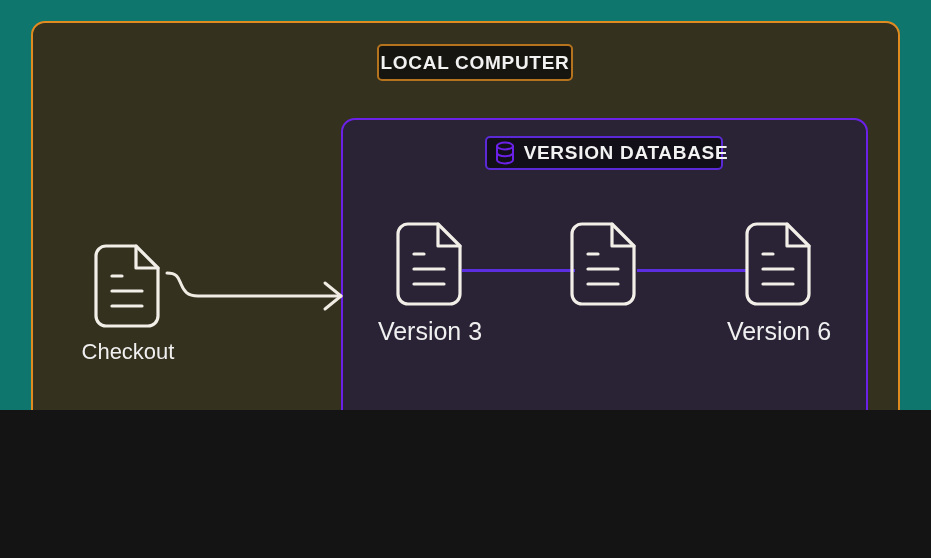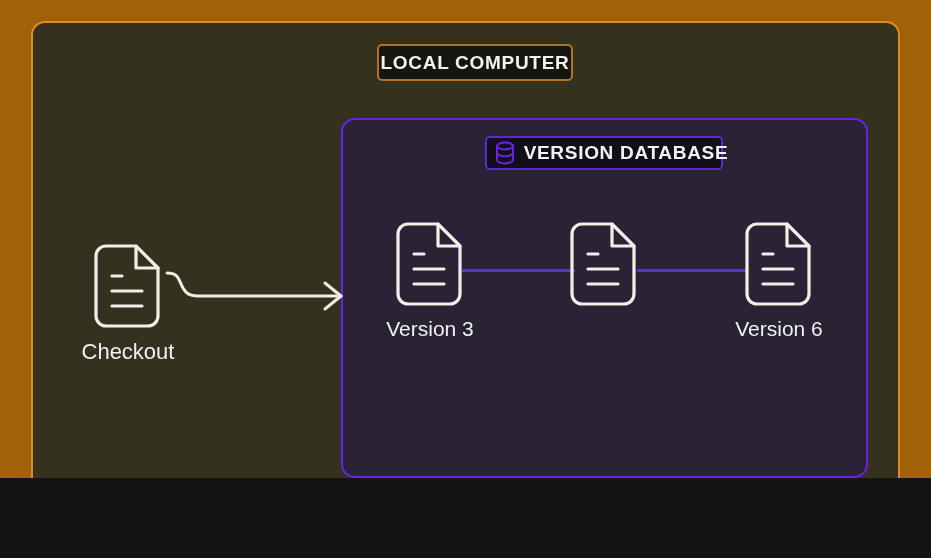--- a/index.html
+++ b/index.html
@@ -4,22 +4,22 @@
 <title>Local Computer Version Database Diagram</title>
 <style>
   html, body {
     margin: 0;
     padding: 0;
     background: #141414;
   }
   #stage {
     position: relative;
     width: 931px;
-    height: 478px;
-    background: #a16207;
+    height: 410px;
+    background: #0f766e;
     overflow: hidden;
     font-family: "Liberation Sans", sans-serif;
   }
 
   
   .local-computer-box {
     position: absolute;
     left: 31px;
     top: 21px;
     width: 869px;
@@ -86,21 +86,21 @@
   .file-node {
     position: absolute;
     width: 110px;
     text-align: center;
   }
   .file-node .file-glyph { display: block; margin: 0 auto; }
   .file-node .file-label {
     display: block;
     margin-top: 7px;
     color: #f0f0f0;
-    font-size: 21px;
+    font-size: 25px;
     white-space: nowrap;
   }
   .node-v3 { left: 375px; top: 222px; }
   .node-v2 { left: 549px; top: 222px; }
   .node-v1 { left: 724px; top: 222px; }
   .node-checkout { left: 73px; top: 244px; }
   .node-checkout .file-label { font-size: 22px; }
 
   
   .connector {

